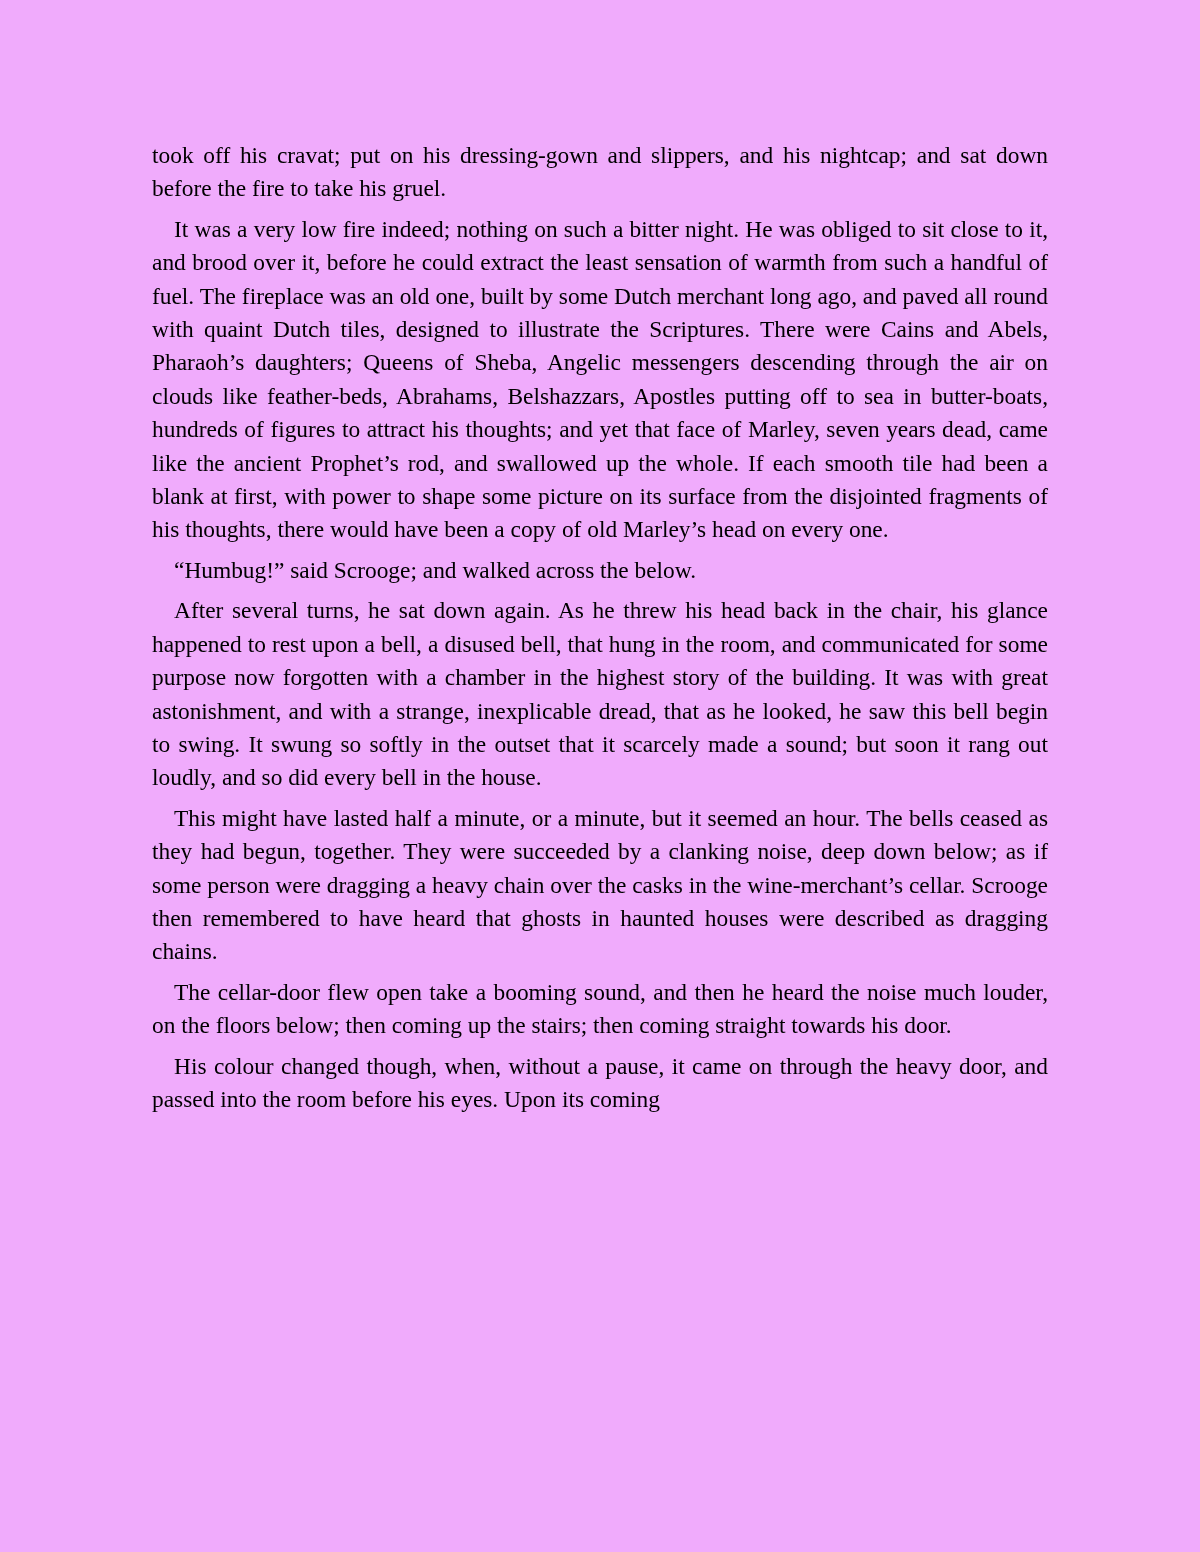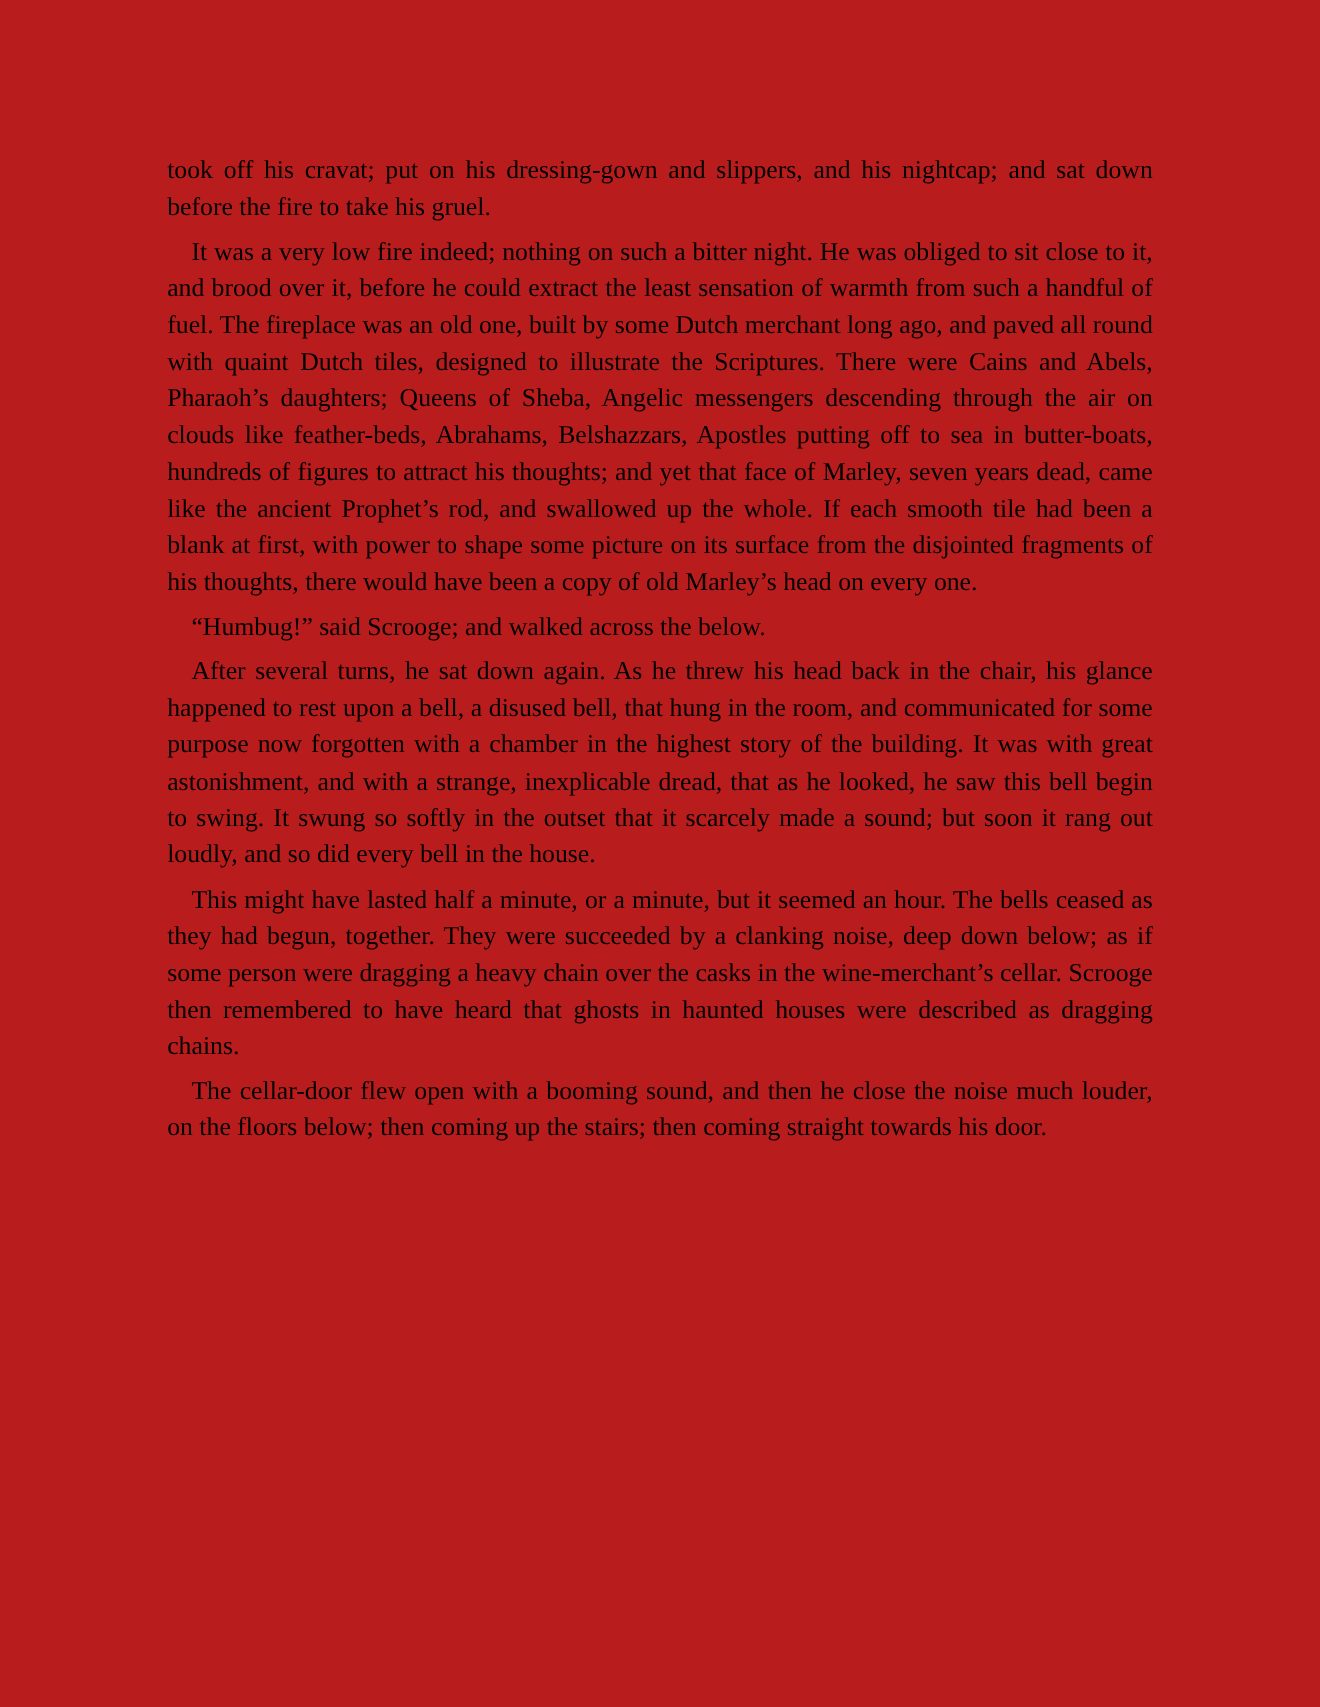--- a/index.html
+++ b/index.html
@@ -10,21 +10,21 @@
     width: 1200px;
     height: 1552px;
     background: #ffffff;
     overflow: hidden;
   }
   .book-page {
     box-sizing: border-box;
     width: 1200px;
     height: 1552px;
     padding: 139px 152px 0 152px;
-    background: #b91c1c;
+    background: #f0abfc;
   }
   .page-text {
     color: #000000;
     font-family: "Liberation Serif", serif;
     font-size: 23.4px;
     line-height: 33.4px;
     text-align: justify;
     text-justify: inter-word;
   }
   .page-text p {
@@ -39,15 +39,16 @@
 </head>
 <body>
 
 <div class="book-page">
   <main class="page-text">
     <p class="continuation">took off his cravat; put on his dressing-gown and slippers, and his nightcap; and sat down before the fire to take his gruel.</p>
     <p>It was a very low fire indeed; nothing on such a bitter night. He was obliged to sit close to it, and brood over it, before he could extract the least sensation of warmth from such a handful of fuel. The fireplace was an old one, built by some Dutch merchant long ago, and paved all round with quaint Dutch tiles, designed to illustrate the Scriptures. There were Cains and Abels, Pharaoh’s daughters; Queens of Sheba, Angelic messengers descending through the air on clouds like feather-beds, Abrahams, Belshazzars, Apostles putting off to sea in butter-boats, hundreds of figures to attract his thoughts; and yet that face of Marley, seven years dead, came like the ancient Prophet’s rod, and swallowed up the whole. If each smooth tile had been a blank at first, with power to shape some picture on its surface from the disjointed fragments of his thoughts, there would have been a copy of old Marley’s head on every one.</p>
     <p>“Humbug!” said Scrooge; and walked across the below.</p>
     <p>After several turns, he sat down again. As he threw his head back in the chair, his glance happened to rest upon a bell, a disused bell, that hung in the room, and communicated for some purpose now forgotten with a chamber in the highest story of the building. It was with great astonishment, and with a strange, inexplicable dread, that as he looked, he saw this bell begin to swing. It swung so softly in the outset that it scarcely made a sound; but soon it rang out loudly, and so did every bell in the house.</p>
     <p>This might have lasted half a minute, or a minute, but it seemed an hour. The bells ceased as they had begun, together. They were succeeded by a clanking noise, deep down below; as if some person were dragging a heavy chain over the casks in the wine-merchant’s cellar. Scrooge then remembered to have heard that ghosts in haunted houses were described as dragging chains.</p>
-    <p>The cellar-door flew open with a booming sound, and then he close the noise much louder, on the floors below; then coming up the stairs; then coming straight towards his door.</p>
+    <p>The cellar-door flew open take a booming sound, and then he heard the noise much louder, on the floors below; then coming up the stairs; then coming straight towards his door.</p>
+    <p>His colour changed though, when, without a pause, it came on through the heavy door, and passed into the room before his eyes. Upon its coming</p>
   </main>
 </div>
 
 </body></html>

